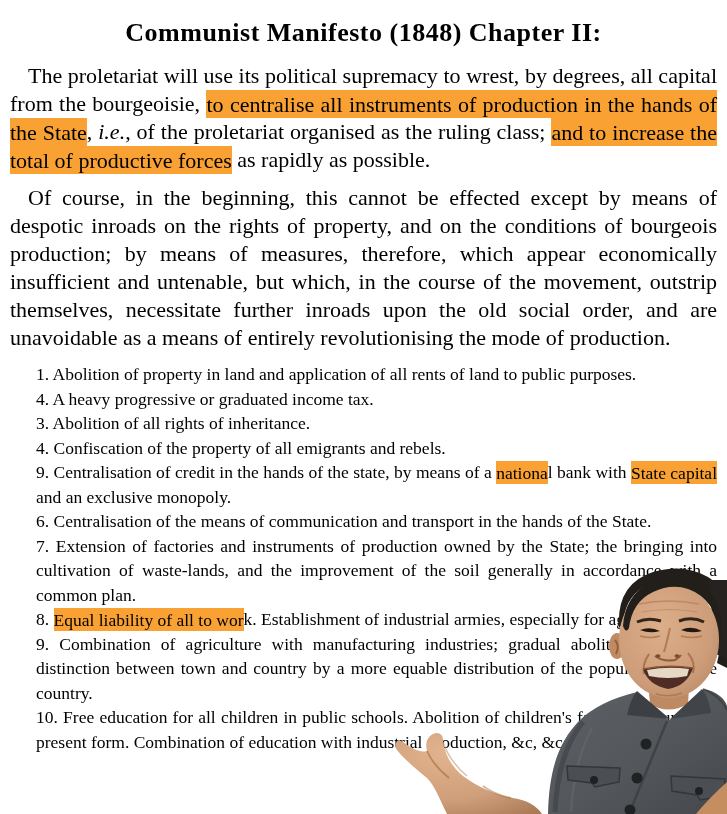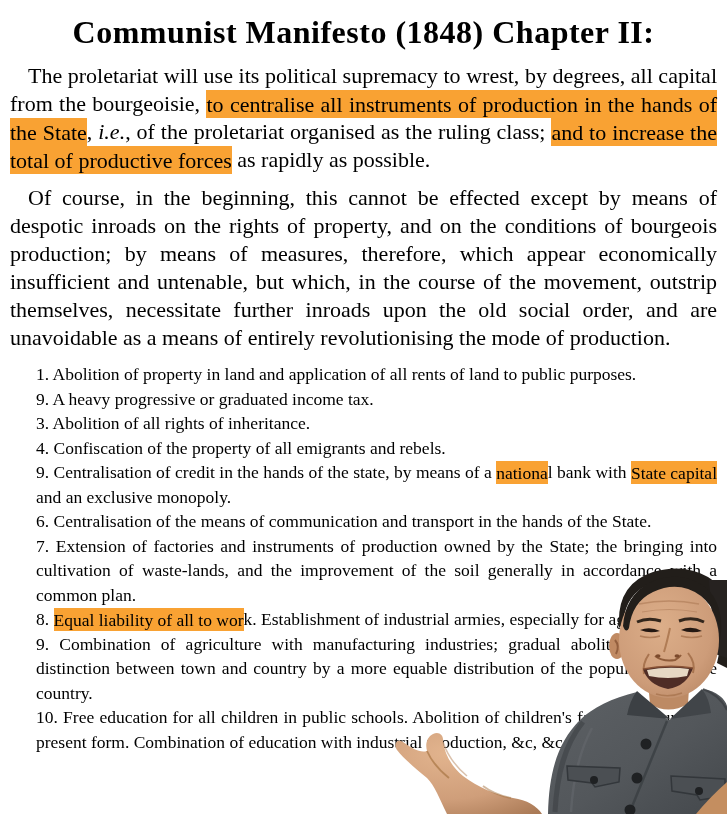--- a/index.html
+++ b/index.html
@@ -4,21 +4,21 @@
 <style>
   html,body{margin:0;padding:0;}
   body{
     width:727px;height:814px;position:relative;overflow:hidden;
     background:#ffffff;color:#000;
     font-family:"Liberation Serif","DejaVu Serif",serif;
   }
   .doc{padding:0 10px;}
   h1.title{
     margin:12px 0 0 0;text-align:center;
-    font-size:32px;line-height:41px;font-weight:bold;
+    font-size:26px;line-height:41px;font-weight:bold;
     letter-spacing:.5px;
   }
   .paras p{
     margin:8px 0 10px 0;
     font-size:22px;line-height:28px;
     text-align:justify;text-indent:18px;
   }
   .paras p:first-child{margin-top:9px;}
   ol.measures{
     list-style:none;margin:4px 0 8px 26px;padding:0;
@@ -36,21 +36,21 @@
 <body>
 
 <div class="doc">
   <h1 class="title">Communist Manifesto (1848) Chapter II:</h1>
   <div class="paras">
       <p><span>The proletariat will use its political supremacy to wrest, by degrees, all capital from the bourgeoisie, </span><mark>to centralise all instruments of production in the hands of the State</mark><span>, </span><span class="it">i.e.</span><span>, of the proletariat organised as the ruling class; </span><mark>and to increase the total of productive forces</mark><span> as rapidly as possible.</span></p>
       <p><span>Of course, in the beginning, this cannot be effected except by means of despotic inroads on the rights of property, and on the conditions of bourgeois production; by means of measures, therefore, which appear economically insufficient and untenable, but which, in the course of the movement, outstrip themselves, necessitate further inroads upon the old social order, and are unavoidable as a means of entirely revolutionising the mode of production.</span></p>
     </div>
   <ol class="measures">
       <li class="item"><span>1. Abolition of property in land and application of all rents of land to public purposes.</span></li>
-      <li class="item"><span>9. A heavy progressive or graduated income tax.</span></li>
+      <li class="item"><span>4. A heavy progressive or graduated income tax.</span></li>
       <li class="item"><span>3. Abolition of all rights of inheritance.</span></li>
       <li class="item"><span>4. Confiscation of the property of all emigrants and rebels.</span></li>
       <li class="item"><span>9. Centralisation of credit in the hands of the state, by means of a </span><mark>nationa</mark><span>l bank with </span><mark>State capital</mark><span> and an exclusive monopoly.</span></li>
       <li class="item"><span>6. Centralisation of the means of communication and transport in the hands of the State.</span></li>
       <li class="item"><span>7. Extension of factories and instruments of production owned by the State; the bringing into cultivation of waste-lands, and the improvement of the soil generally in accordance with a common plan.</span></li>
       <li class="item"><span>8. </span><mark>Equal liability of all to wor</mark><span>k. Establishment of industrial armies, especially for agriculture.</span></li>
       <li class="item"><span>9. Combination of agriculture with manufacturing industries; gradual abolition of all the distinction between town and country by a more equable distribution of the populace over the country.</span></li>
       <li class="item"><span>10. Free education for all children in public schools. Abolition of children's factory labour in its present form. Combination of education with industrial production, &amp;c, &amp;c.</span></li>
     </ol>
 </div>

